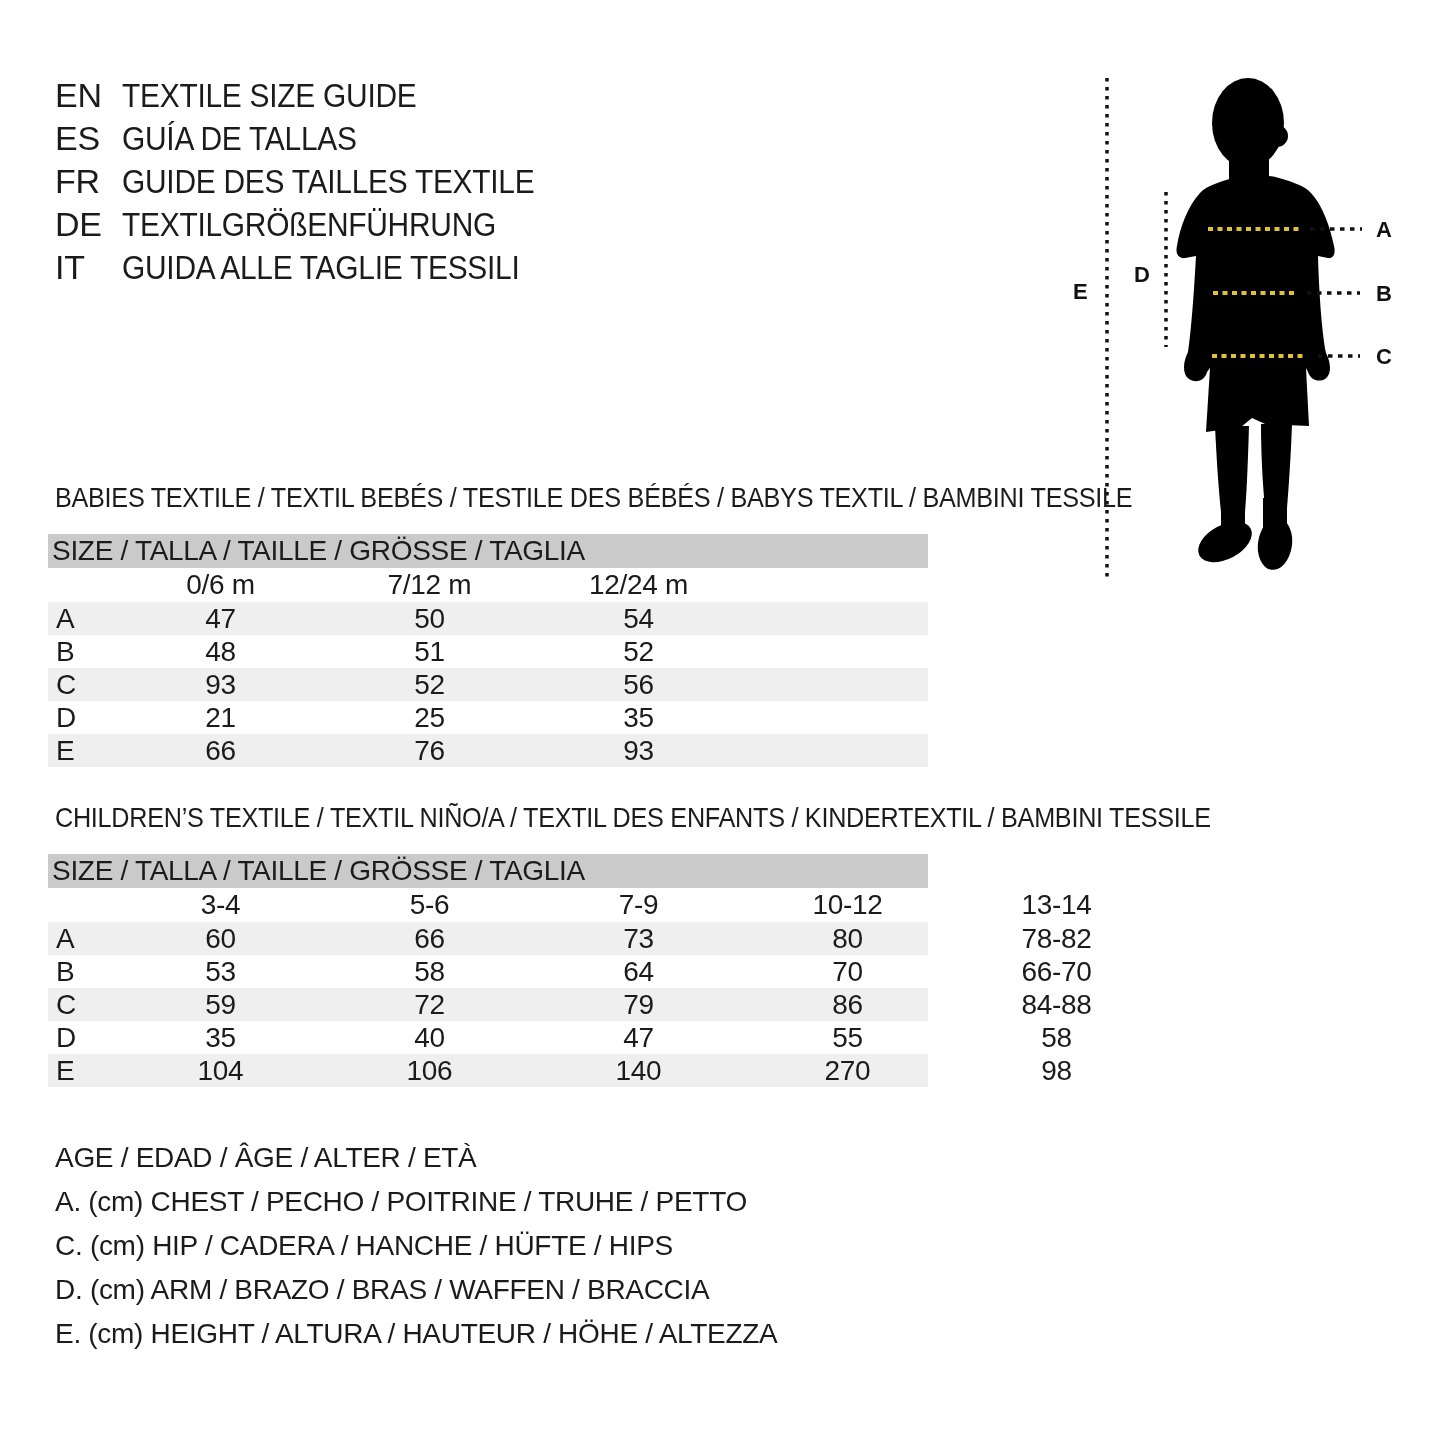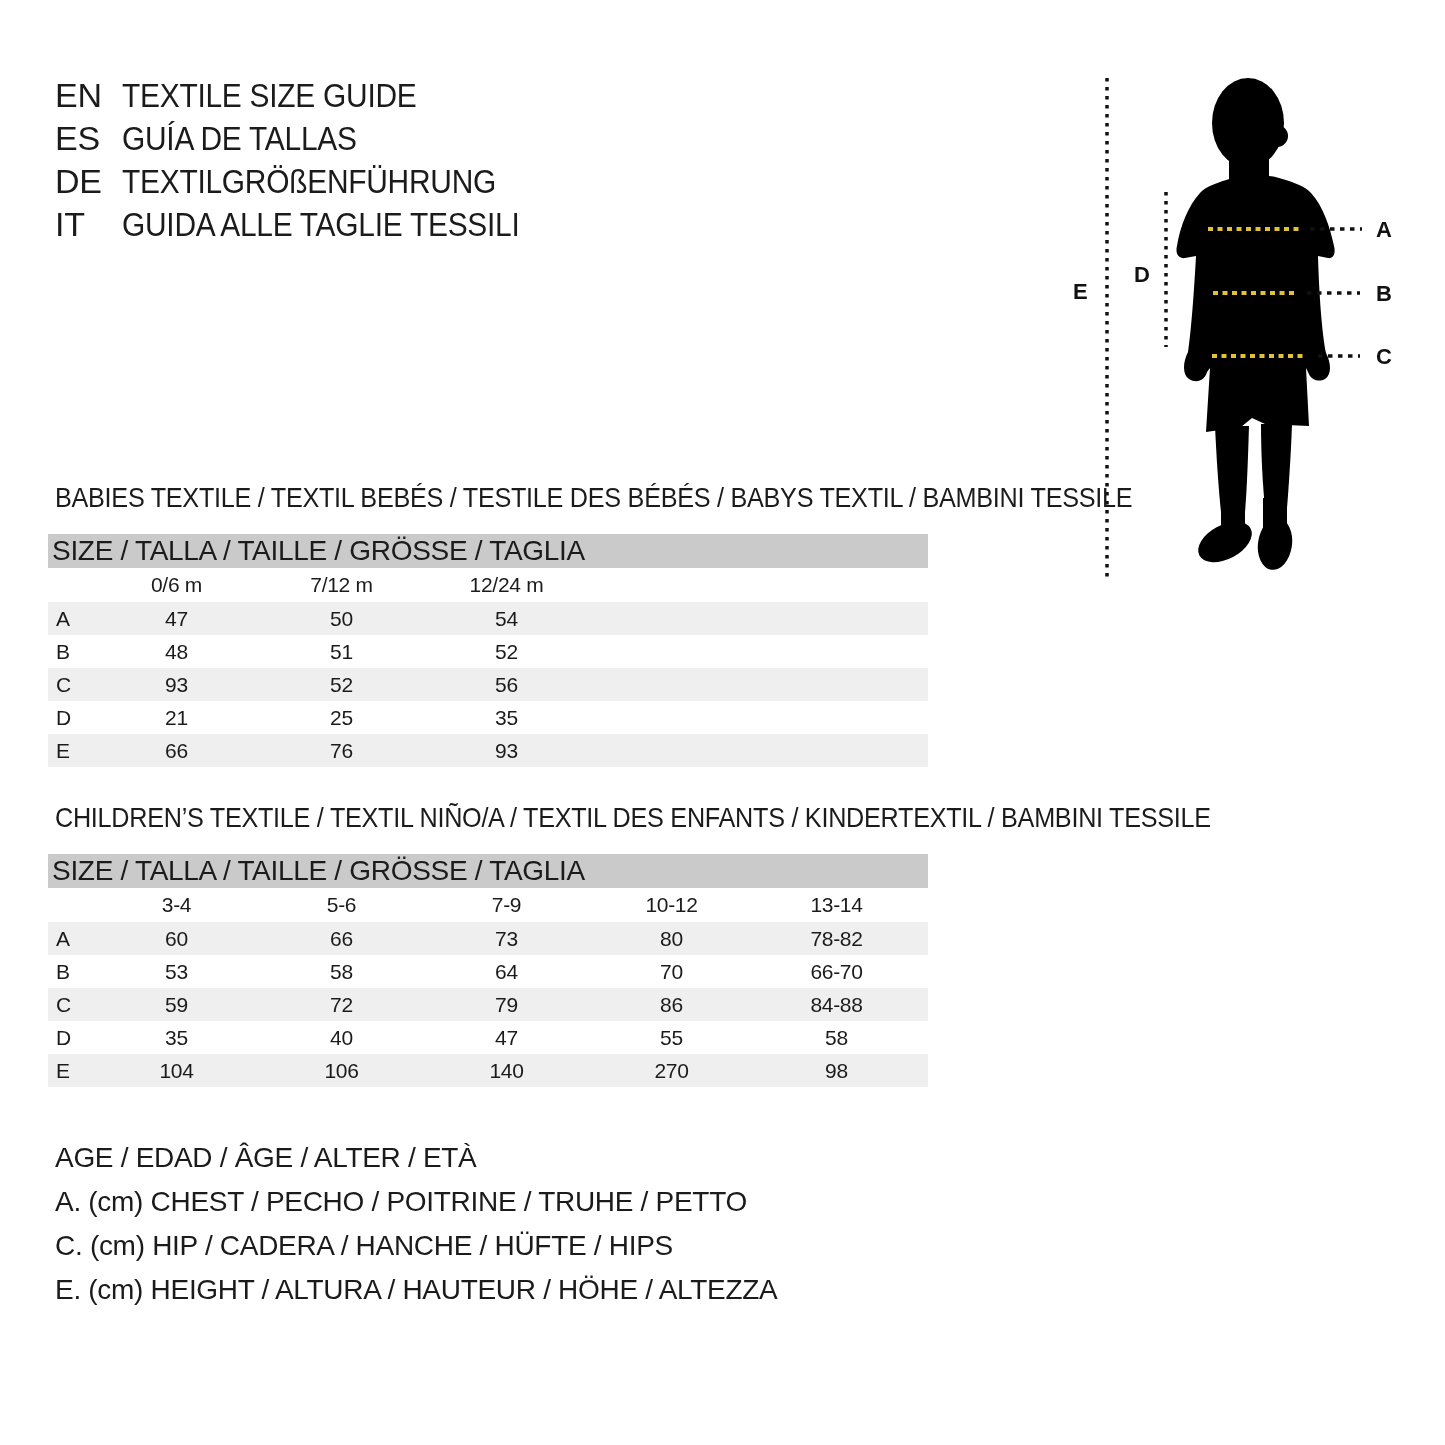--- a/index.html
+++ b/index.html
@@ -14,21 +14,21 @@
 
   
   .lang-block{left:55px;top:76px;}
   .lang-row{display:flex;height:43px;align-items:flex-start;font-size:34px;}
   .lang-code{width:67px;flex:0 0 67px;}
   
   .heading{left:55px;font-size:28px;white-space:nowrap;}
   
   .size-table{left:48px;width:880px;}
   .size-bar{height:34px;background:#cacaca;line-height:34px;padding-left:4px;font-size:28px;}
-  .trow{display:grid;grid-template-columns:46px 165px 165px 165px 165px 165px 1fr;height:33px;line-height:33px;font-size:21px;}
+  .trow{display:grid;grid-template-columns:46px 165px 165px 165px 165px 165px 1fr;height:33px;line-height:33px;font-size:28px;gap:44px;}
   .trow.babies{grid-template-columns:46px 165px 165px 165px 1fr;}
   .trow.header{height:34px;line-height:34px;}
   .trow.alt{background:#f0efef;}
   .tcell{text-align:center;}
   .tcell.lbl{text-align:left;padding-left:8px;}
   
   .legend{left:55px;top:1136px;}
   .legend-line{height:44px;line-height:44px;font-size:28px;white-space:nowrap;}
   
   .figure{left:1060px;top:70px;width:340px;height:515px;}
@@ -38,20 +38,24 @@
 <body>
 
 <div class="abs lang-block">
   <div class="lang-row">
     <span class="lang-code">EN</span>
     <span class="cond88">TEXTILE SIZE GUIDE</span>
   </div>
   <div class="lang-row">
     <span class="lang-code">ES</span>
     <span class="cond88">GUÍA DE TALLAS</span>
+  </div>
+  <div class="lang-row">
+    <span class="lang-code">FR</span>
+    <span class="cond88">GUIDE DES TAILLES TEXTILE</span>
   </div>
   <div class="lang-row">
     <span class="lang-code">DE</span>
     <span class="cond88">TEXTILGRÖßENFÜHRUNG</span>
   </div>
   <div class="lang-row">
     <span class="lang-code">IT</span>
     <span class="cond88">GUIDA ALLE TAGLIE TESSILI</span>
   </div>
 </div>
@@ -227,14 +231,15 @@
     <div class="tcell">270</div>
     <div class="tcell">98</div>
     <div></div>
   </div>
 </div>
 
 <div class="abs legend">
   <div class="legend-line">AGE / EDAD / ÂGE / ALTER / ETÀ</div>
   <div class="legend-line">A. (cm) CHEST / PECHO / POITRINE / TRUHE / PETTO</div>
   <div class="legend-line">C. (cm) HIP / CADERA / HANCHE / HÜFTE / HIPS</div>
+  <div class="legend-line">D. (cm) ARM / BRAZO / BRAS / WAFFEN / BRACCIA</div>
   <div class="legend-line">E. (cm) HEIGHT / ALTURA / HAUTEUR / HÖHE / ALTEZZA</div>
 </div>
 
 </body></html>

